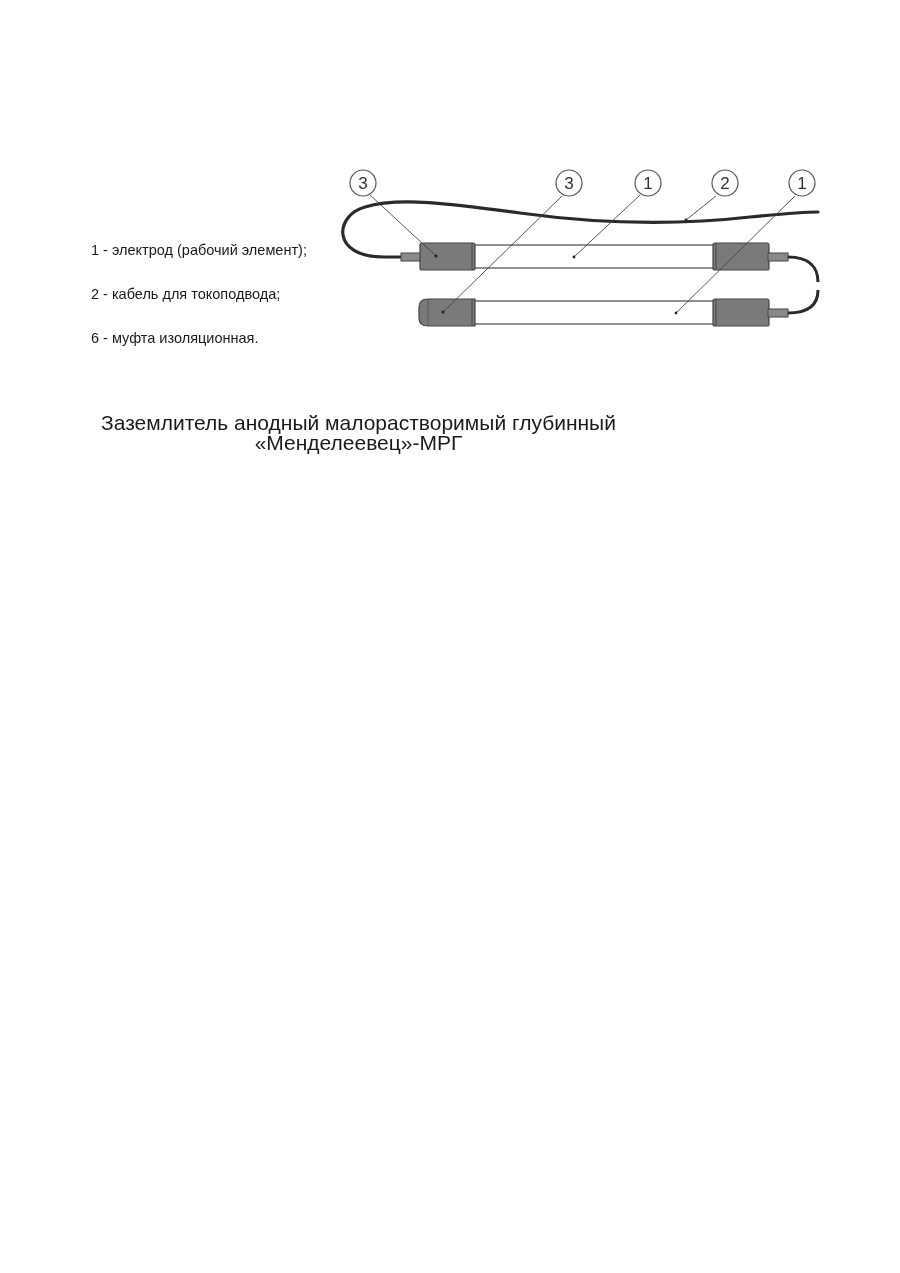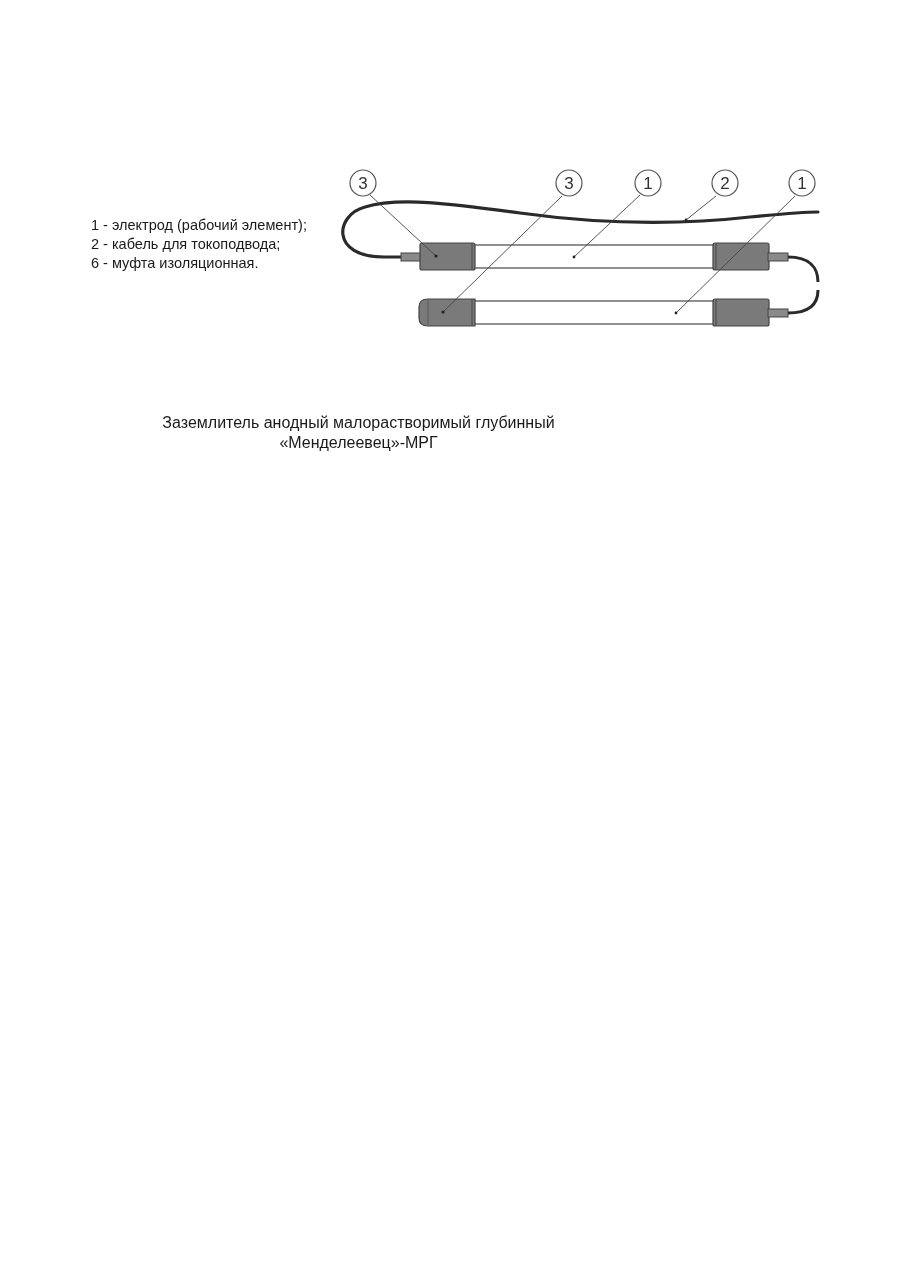--- a/index.html
+++ b/index.html
@@ -1,22 +1,22 @@
 <!DOCTYPE html>
 <html><head>
   <meta charset="utf-8">
   <style>
     html, body { margin: 0; padding: 0; background: #ffffff; }
     body { width: 900px; height: 1273px; position: relative; overflow: hidden;
            font-family: "Liberation Sans", sans-serif; color: #1a1a1a; }
     .legend { position: absolute; left: 91px; top: 216px; font-size: 14.5px; line-height: 19px; }
-    .legend div { white-space: nowrap; }
+    .legend div { white-space: nowrap; margin-top: 25px; }
     .diagram { position: absolute; left: 0; top: 0; }
     .caption { position: absolute; left: 0; width: 717px; top: 413px; text-align: center;
-               font-size: 16px; line-height: 20px; }
+               font-size: 21px; line-height: 20px; }
     .callout-num { font-family: "Liberation Sans", sans-serif; font-size: 17px; fill: #333; }
   </style>
 </head>
 <body>
 
 <div class="legend">
   <div>1 - электрод (рабочий элемент);</div>
   <div>2 - кабель для токоподвода;</div>
   <div>6 - муфта изоляционная.</div>
 </div>

